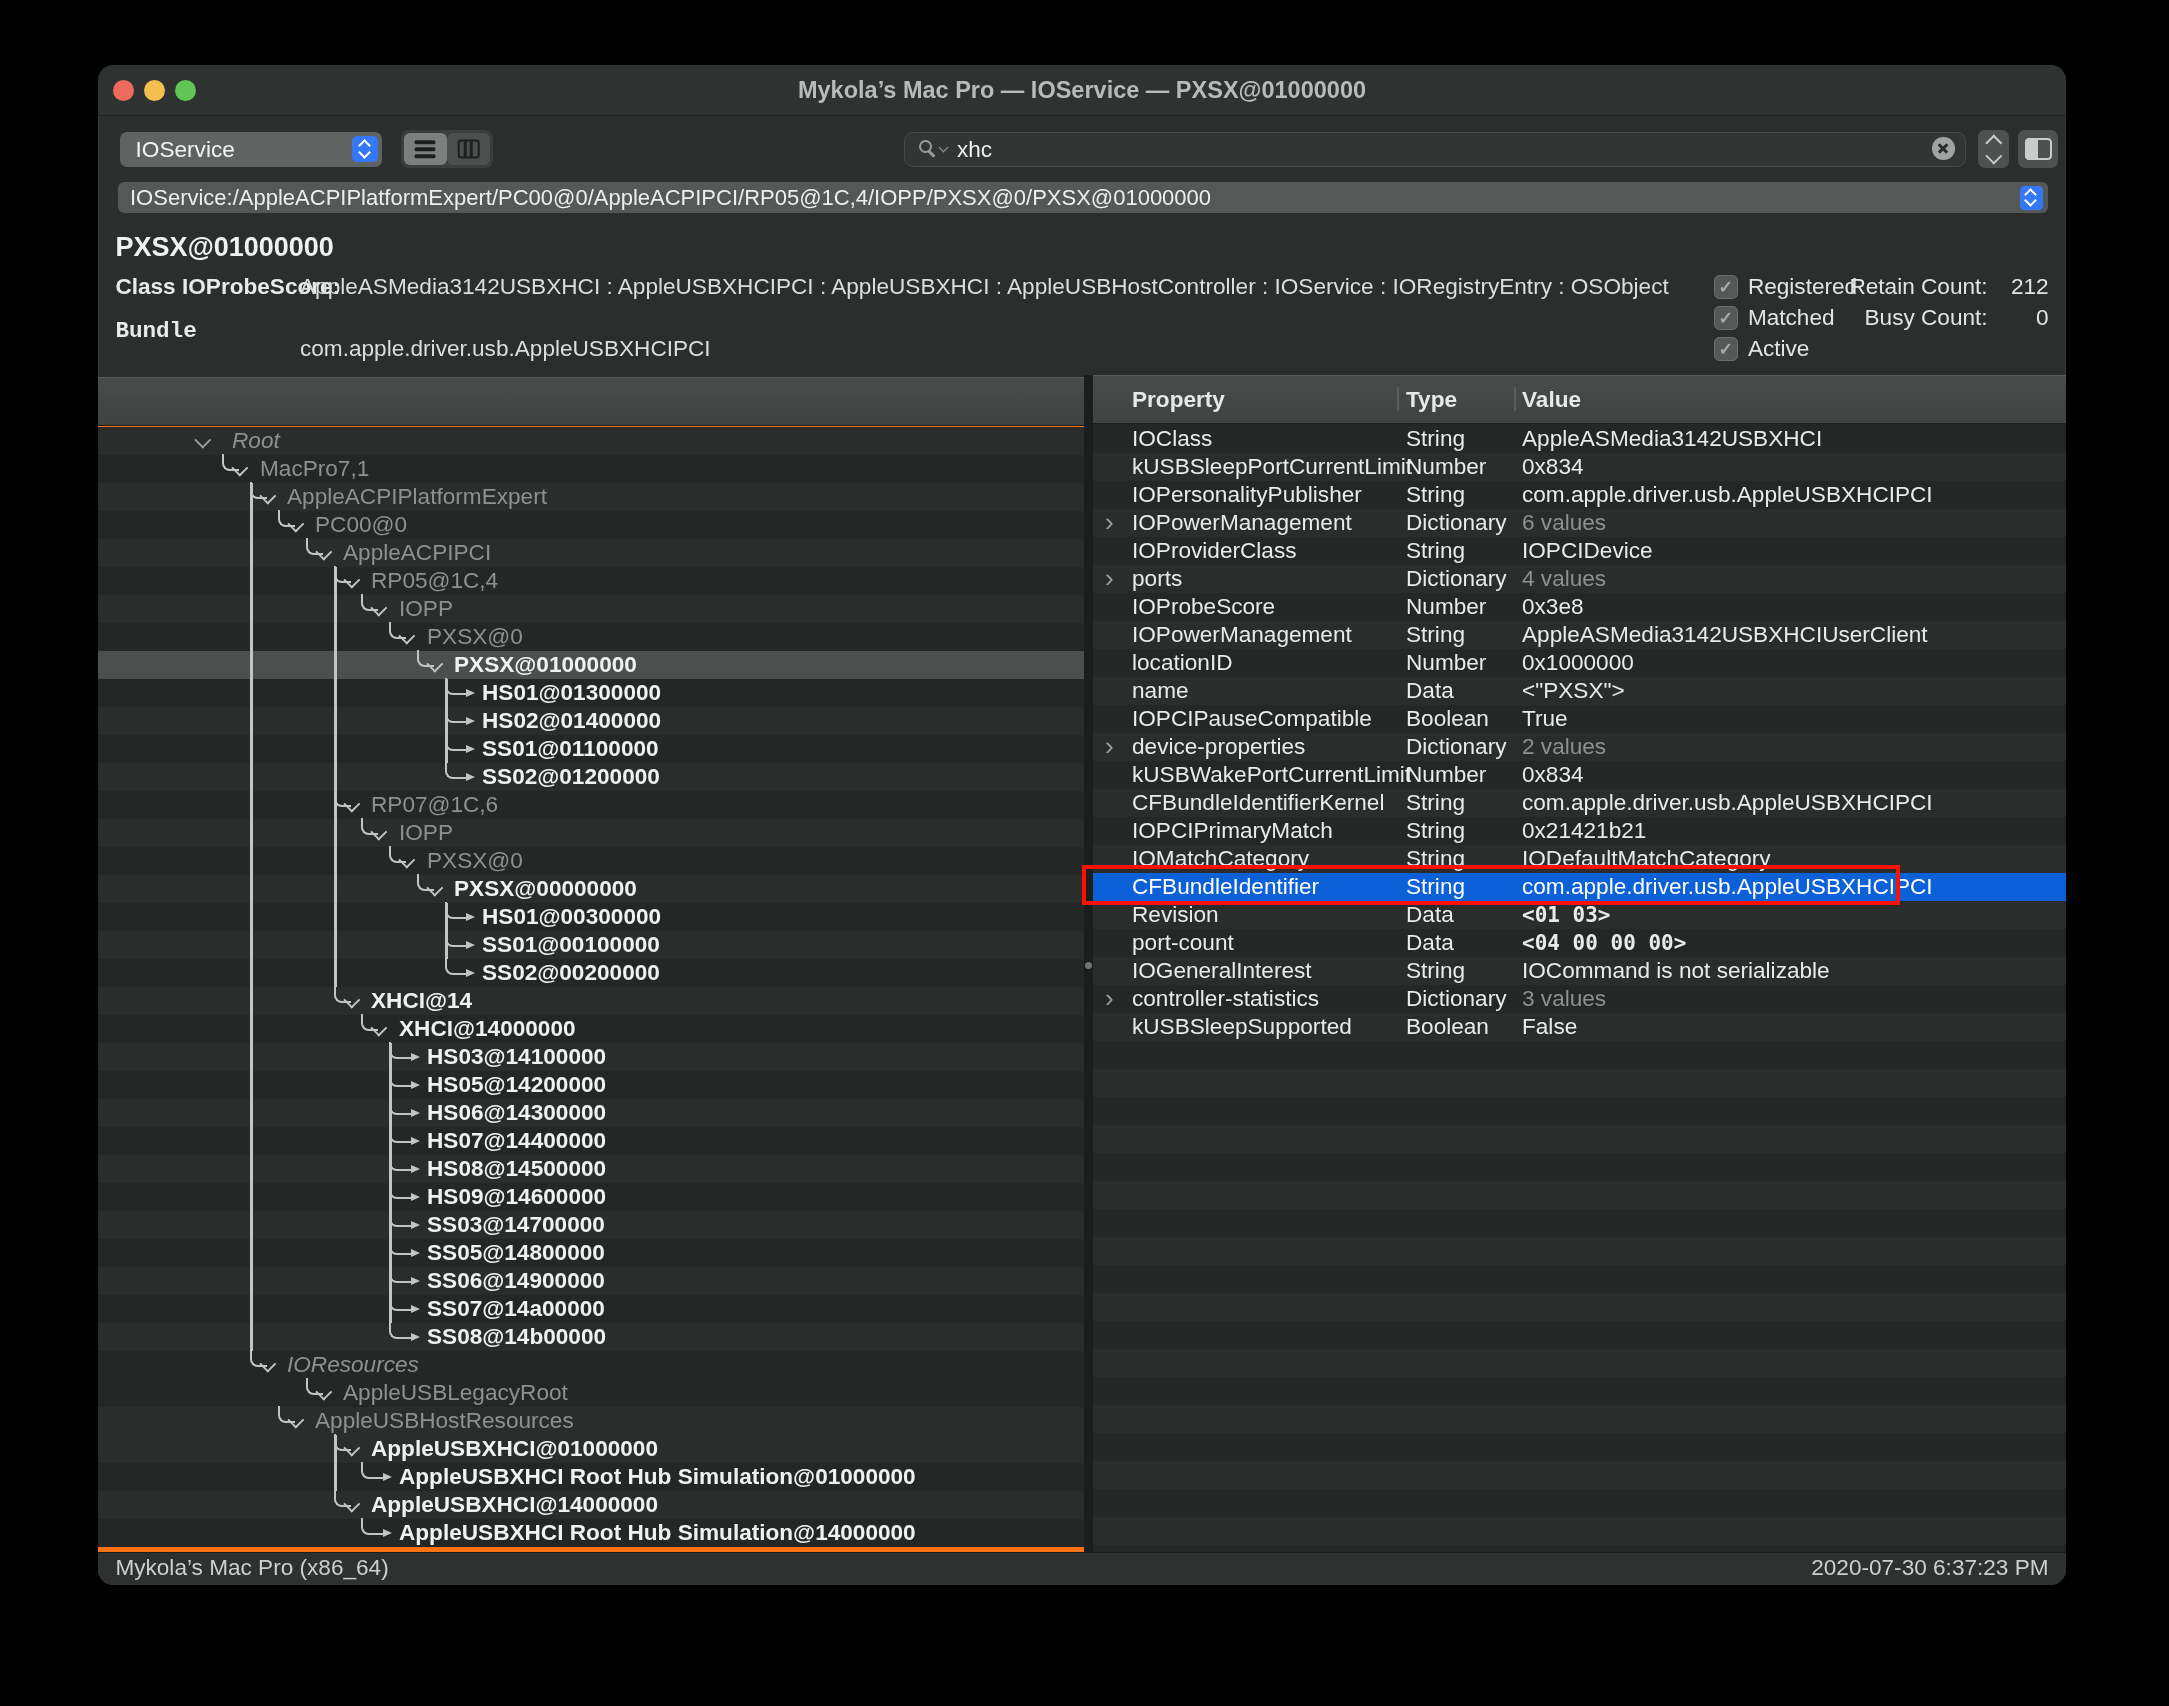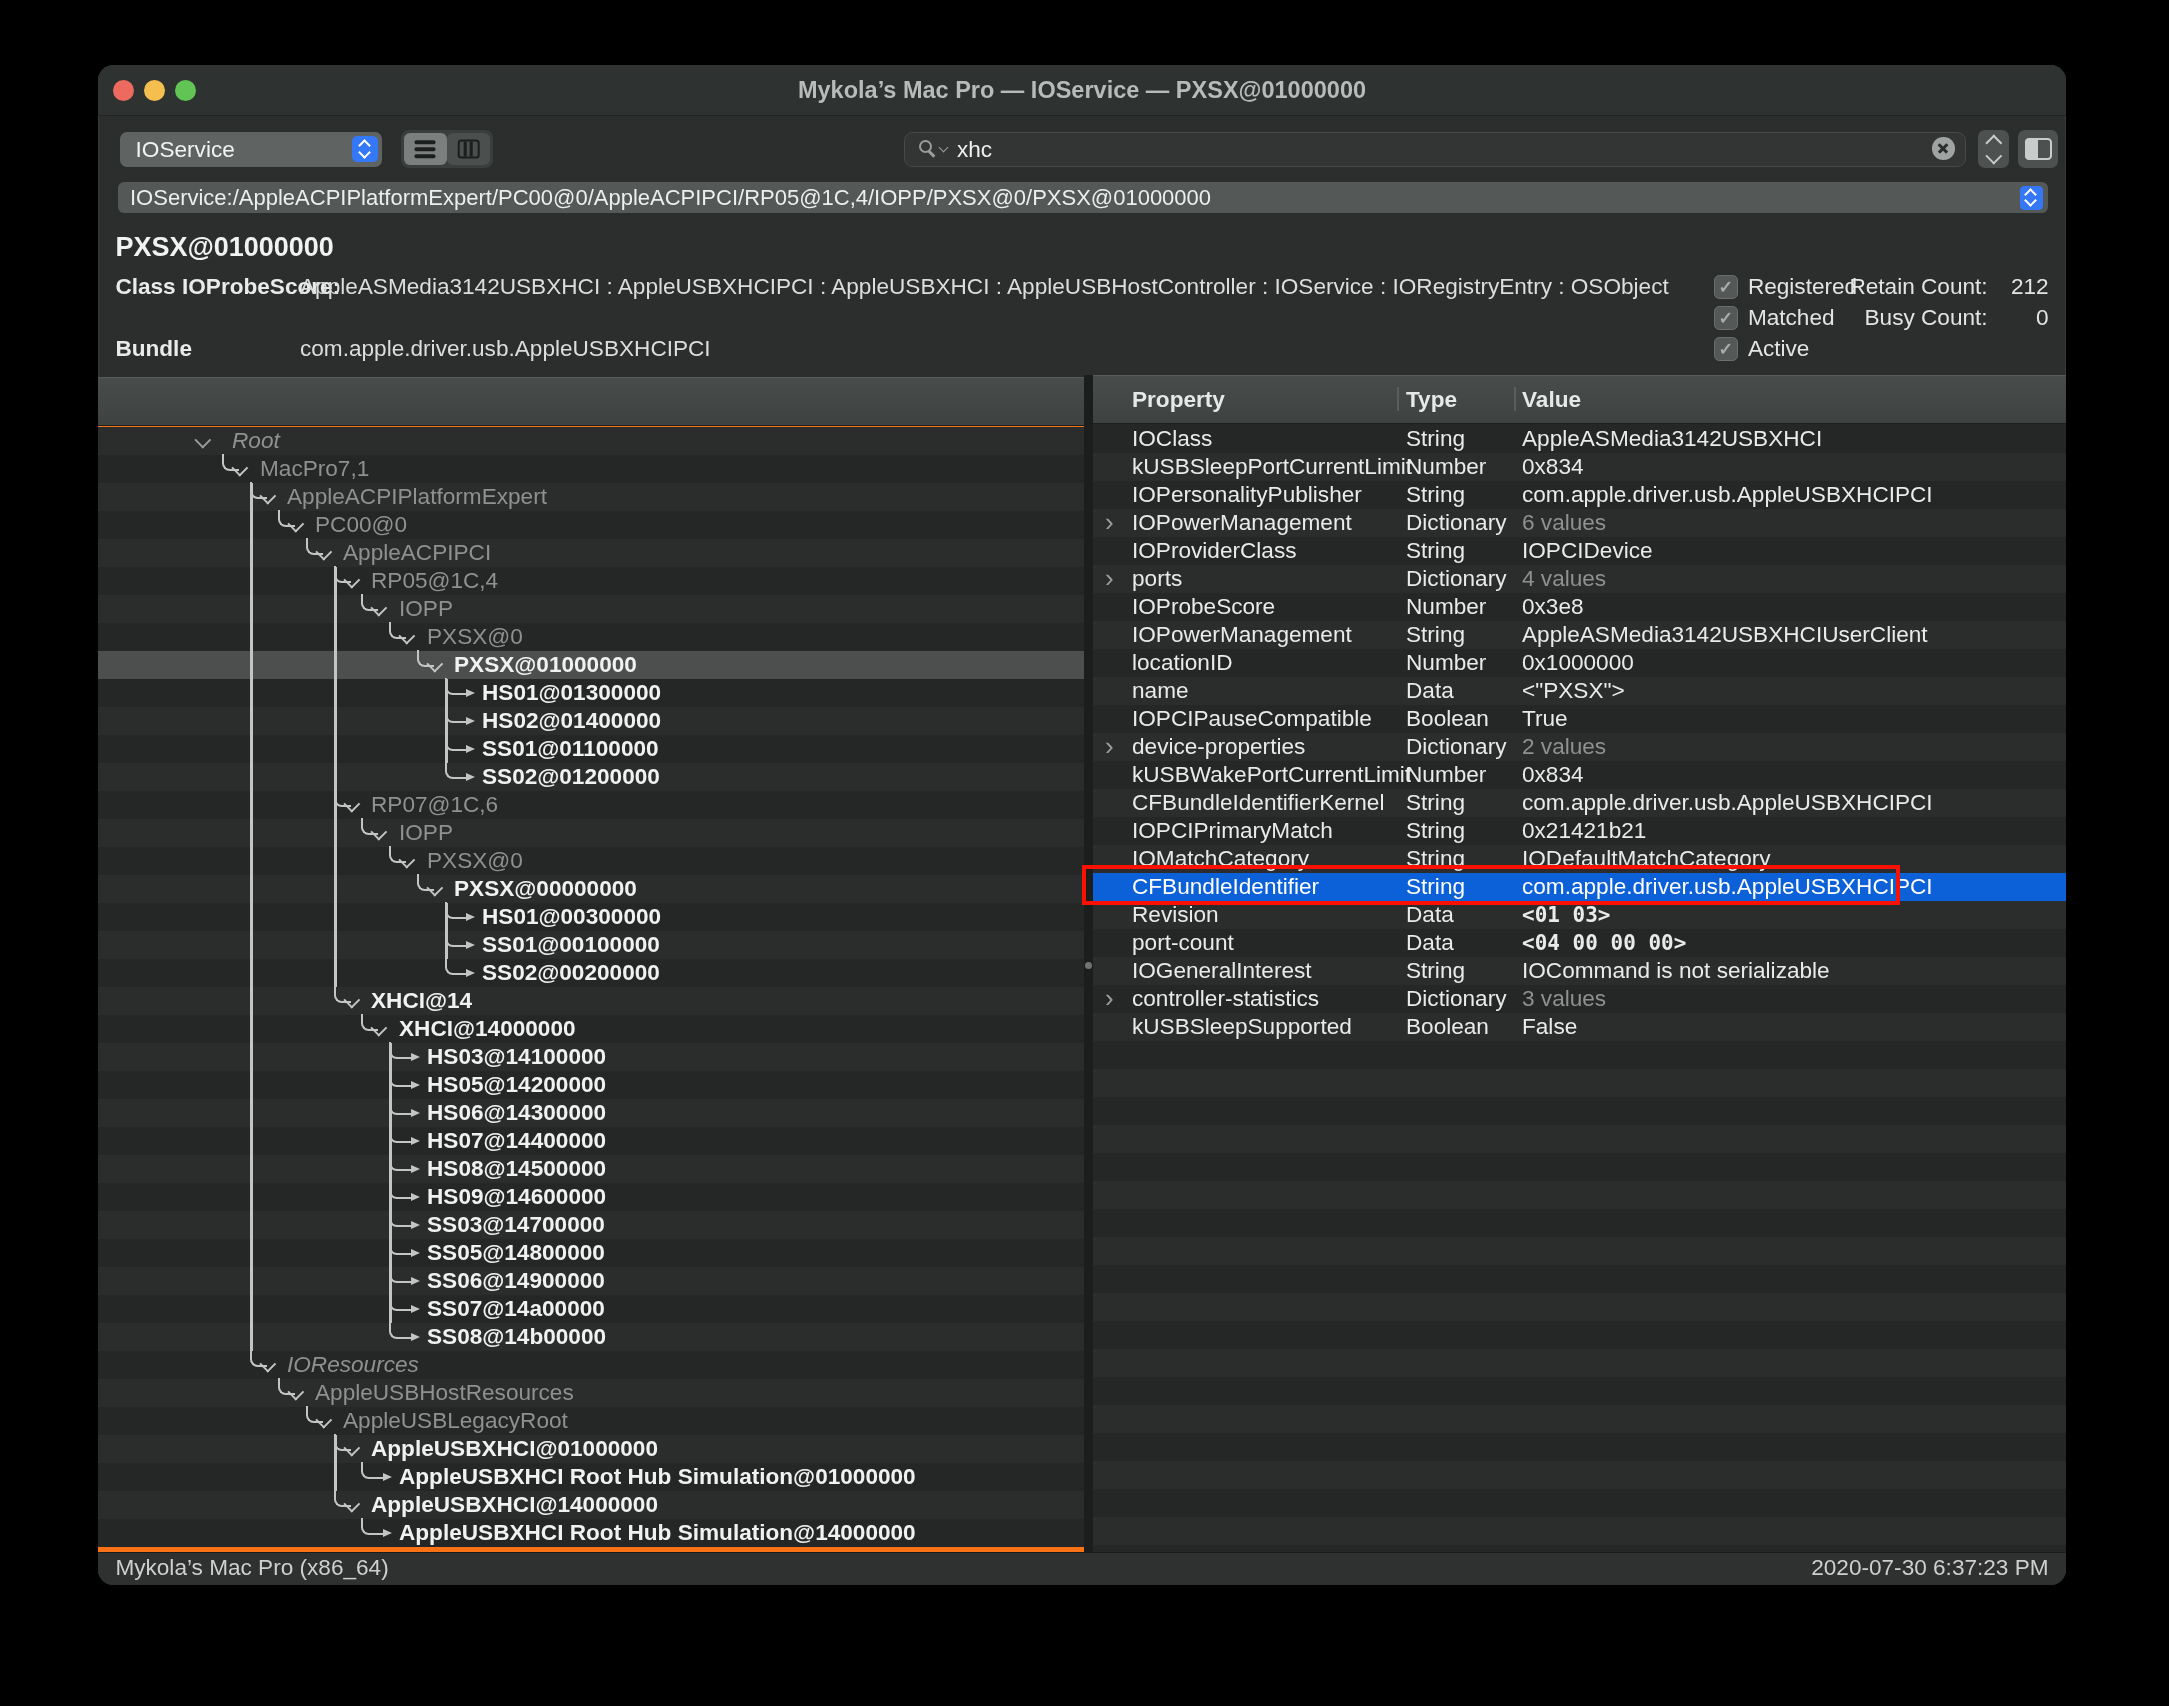--- a/index.html
+++ b/index.html
@@ -149,21 +149,21 @@
         <i class="pchv up"></i>
         <i class="pchv dn"></i>
       </span>
   </div>
 
   <div class="pgtitle">PXSX@01000000</div>
   <div class="hline" style="left:17.4px;top:208px;">
     <span class="hlabel">Class IOProbeScore:</span>
   </div>
   <div class="hline hval" style="left:202px;top:208px;">AppleASMedia3142USBXHCI : AppleUSBXHCIPCI : AppleUSBXHCI : AppleUSBHostController : IOService : IORegistryEntry : OSObject</div>
-  <div class="hline hlabel" style="left:17.4px;top:270px;">Bundle</div>
+  <div class="hline hlabel" style="left:17.4px;top:252px;font-family:Liberation Mono, monospace;">Bundle</div>
   <div class="hline hval" style="left:202px;top:270px;">com.apple.driver.usb.AppleUSBXHCIPCI</div>
 
   <div id="cbgroup">
       <div class="cb-row" style="top: 208px;">
         <div class="cb">✓</div>
         <span class="cb-lab">Registered</span>
       </div>
       <div class="cb-row" style="top: 239px;">
         <div class="cb">✓</div>
         <span class="cb-lab">Matched</span>
@@ -409,29 +409,29 @@
           <div class="vln" style="left: 152px;"></div>
           <div class="elb" style="left: 291px; width: 23.5px;"></div>
           <div class="arr" style="left: 313px;"></div>
           <span class="tr-label match-label" style="left: 329px;">SS08@14b00000</span>
         </div>
         <div class="row tr-odd">
           <div class="elb" style="left: 152px; width: 16.5px;"></div>
           <div class="chv" style="left: 164px;"></div>
           <span class="tr-label dim-label" style="left: 189px; font-style: italic;">IOResources</span>
         </div>
+        <div class="row tr-odd">
+          <div class="elb" style="left: 208px; width: 16.5px;"></div>
+          <div class="chv" style="left: 220px;"></div>
+          <span class="tr-label dim-label" style="left: 245px;">AppleUSBLegacyRoot</span>
+        </div>
         <div class="row tr-even">
           <div class="elb" style="left: 180px; width: 16.5px;"></div>
           <div class="chv" style="left: 192px;"></div>
           <span class="tr-label dim-label" style="left: 217px;">AppleUSBHostResources</span>
-        </div>
-        <div class="row tr-odd">
-          <div class="elb" style="left: 208px; width: 16.5px;"></div>
-          <div class="chv" style="left: 220px;"></div>
-          <span class="tr-label dim-label" style="left: 245px;">AppleUSBLegacyRoot</span>
         </div>
         <div class="row tr-even">
           <div class="vln" style="left: 236px;"></div>
           <div class="elb" style="left: 236px; width: 16.5px;"></div>
           <div class="chv" style="left: 248px;"></div>
           <span class="tr-label match-label" style="left: 273px;">AppleUSBXHCI@01000000</span>
         </div>
         <div class="row tr-odd">
           <div class="vln" style="left: 236px;"></div>
           <div class="elb" style="left: 263px; width: 23.5px;"></div>

